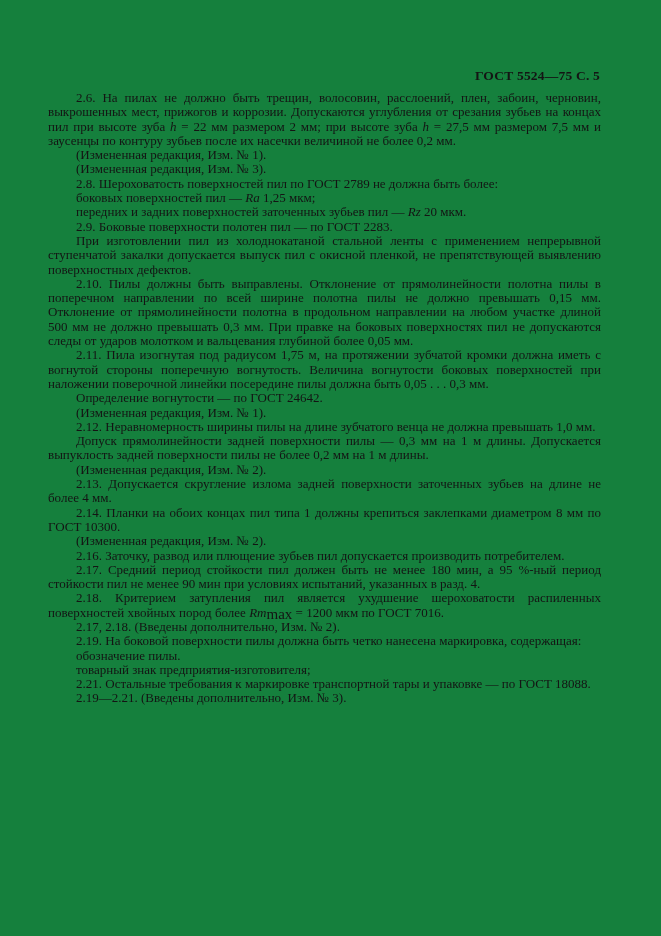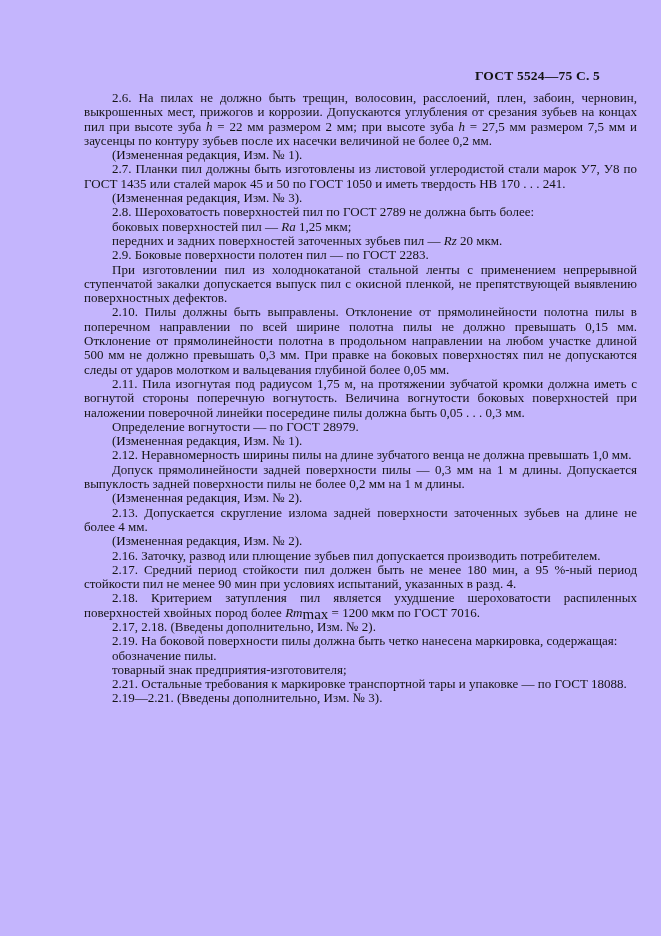--- a/index.html
+++ b/index.html
@@ -4,21 +4,21 @@
 <style>
   html, body {
     margin: 0;
     padding: 0;
     background: #ffffff;
   }
   .page {
     position: relative;
     width: 661px;
     height: 936px;
-    background: #c4b5fd;
+    background: #15803d;
     color: #141414;
     font-family: "Liberation Serif", serif;
     overflow: hidden;
   }
   .header {
     position: absolute;
     top: 68px;
     left: 48px;
     width: 552px;
     text-align: right;
@@ -28,21 +28,20 @@
     white-space: nowrap;
   }
   .doc-body {
     position: absolute;
     top: 91px;
     left: 48px;
     width: 553px;
     font-size: 13px;
     line-height: 14.3px;
     text-align: justify;
-    margin-left: 36px;
   }
   .para {
     margin: 0;
     text-indent: 28px;
   }
   .para b { font-weight: normal; }
   .para i { font-style: italic; }
   .para sub {
     font-size: 15px;
     line-height: 0;
@@ -52,35 +51,35 @@
 </head>
 <body>
 
 <div class="page">
   <div class="header">
     <span>ГОСТ 5524—75 С. 5</span>
   </div>
   <div class="doc-body">
       <p class="para"><span>2.6. На пилах не должно быть трещин, волосовин, расслоений, плен, забоин, черновин, выкрошенных мест, прижогов и коррозии. Допускаются углубления от срезания зубьев на концах пил при высоте зуба </span><i>h</i><span> = 22 мм размером 2 мм; при высоте зуба </span><i>h</i><span> = 27,5 мм размером 7,5 мм и заусенцы по контуру зубьев после их насечки величиной не более 0,2 мм.</span></p>
       <p class="para"><b>(Измененная редакция, Изм. № 1).</b></p>
-      <p class="para"><span>2.7. Планки пил должны быть изготовлены из листовой углеродистой стали марок У7, У8 по ГОСТ 1435 или сталей марок 45 и 50 по ГОСТ 1050 и иметь твердость НВ 170 . . . 241.</span></p>
       <p class="para"><b>(Измененная редакция, Изм. № 3).</b></p>
       <p class="para"><span>2.8. Шероховатость поверхностей пил по ГОСТ 2789 не должна быть более:</span></p>
       <p class="para"><span>боковых поверхностей пил — </span><i>Ra</i><span> 1,25 мкм;</span></p>
       <p class="para"><span>передних и задних поверхностей заточенных зубьев пил — </span><i>Rz</i><span> 20 мкм.</span></p>
       <p class="para"><span>2.9. Боковые поверхности полотен пил — по ГОСТ 2283.</span></p>
       <p class="para"><span>При изготовлении пил из холоднокатаной стальной ленты с применением непрерывной ступенчатой закалки допускается выпуск пил с окисной пленкой, не препятствующей выявлению поверхностных дефектов.</span></p>
       <p class="para"><span>2.10. Пилы должны быть выправлены. Отклонение от прямолинейности полотна пилы в поперечном направлении по всей ширине полотна пилы не должно превышать 0,15 мм. Отклонение от прямолинейности полотна в продольном направлении на любом участке длиной 500 мм не должно превышать 0,3 мм. При правке на боковых поверхностях пил не допускаются следы от ударов молотком и вальцевания глубиной более 0,05 мм.</span></p>
       <p class="para"><span>2.11. Пила изогнутая под радиусом 1,75 м, на протяжении зубчатой кромки должна иметь с вогнутой стороны поперечную вогнутость. Величина вогнутости боковых поверхностей при наложении поверочной линейки посередине пилы должна быть 0,05 . . . 0,3 мм.</span></p>
-      <p class="para"><span>Определение вогнутости — по ГОСТ 28979.</span></p>
+      <p class="para"><span>Определение вогнутости — по ГОСТ 24642.</span></p>
       <p class="para"><b>(Измененная редакция, Изм. № 1).</b></p>
       <p class="para"><span>2.12. Неравномерность ширины пилы на длине зубчатого венца не должна превышать 1,0 мм.</span></p>
       <p class="para"><span>Допуск прямолинейности задней поверхности пилы — 0,3 мм на 1 м длины. Допускается выпуклость задней поверхности пилы не более 0,2 мм на 1 м длины.</span></p>
       <p class="para"><b>(Измененная редакция, Изм. № 2).</b></p>
       <p class="para"><span>2.13. Допускается скругление излома задней поверхности заточенных зубьев на длине не более 4 мм.</span></p>
+      <p class="para"><span>2.14. Планки на обоих концах пил типа 1 должны крепиться заклепками диаметром 8 мм по ГОСТ 10300.</span></p>
       <p class="para"><b>(Измененная редакция, Изм. № 2).</b></p>
       <p class="para"><span>2.16. Заточку, развод или плющение зубьев пил допускается производить потребителем.</span></p>
       <p class="para"><span>2.17. Средний период стойкости пил должен быть не менее 180 мин, а 95 %-ный период стойкости пил не менее 90 мин при условиях испытаний, указанных в разд. 4.</span></p>
       <p class="para"><span>2.18. Критерием затупления пил является ухудшение шероховатости распиленных поверхностей хвойных пород более </span><i>Rm</i><sub>max</sub><span> = 1200 мкм по ГОСТ 7016.</span></p>
       <p class="para"><span>2.17, 2.18. </span><b>(Введены дополнительно, Изм. № 2).</b></p>
       <p class="para"><span>2.19. На боковой поверхности пилы должна быть четко нанесена маркировка, содержащая:</span></p>
       <p class="para"><span>обозначение пилы.</span></p>
       <p class="para"><span>товарный знак предприятия-изготовителя;</span></p>
       <p class="para"><span>2.21. Остальные требования к маркировке транспортной тары и упаковке — по ГОСТ 18088.</span></p>
       <p class="para"><span>2.19—2.21. </span><b>(Введены дополнительно, Изм. № 3).</b></p>

